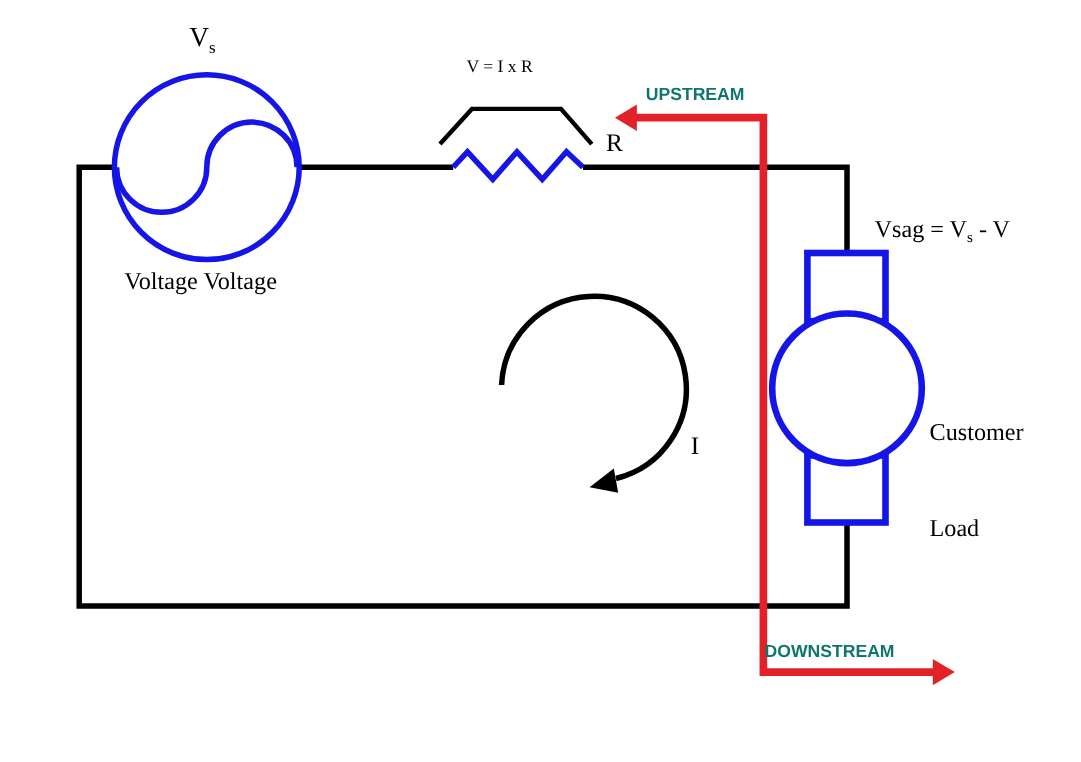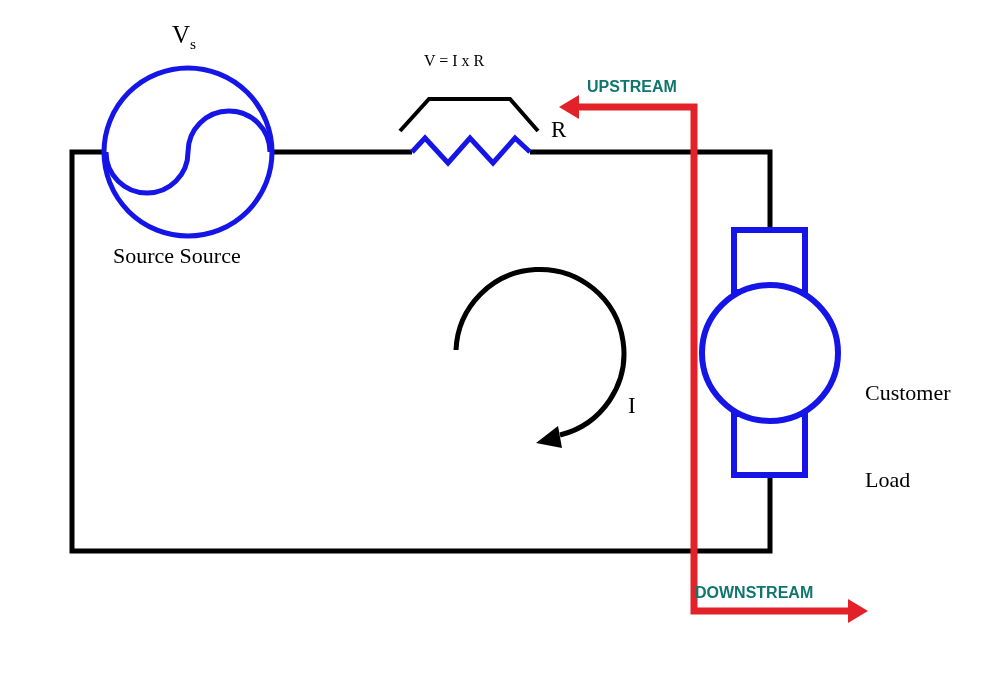--- a/index.html
+++ b/index.html
@@ -66,21 +66,21 @@
     font-family: "Liberation Sans", sans-serif;
     font-weight: bold;
     font-size: 16px;
     color: #0f766e;
   }
   .lbl sub { font-size: 0.62em; }
   .fs21 { font-size: 16px; }
   .fs22 { font-size: 22px; }
   .fs23 { font-size: 23px; }
   .fs25 { font-size: 25px; }
-  .two-line { line-height: 29px; white-space: pre; margin-left: 20px; }
+  .two-line { line-height: 29px; white-space: pre; }
 </style>
 </head>
 <body>
 
 <div class="stage">
 
   <svg class="diagram-svg" width="983" height="693" viewBox="0 0 983 693">
 
     <path class="wire" d="M104 152 H72 V551 H770 V475"></path>
 
@@ -104,29 +104,32 @@
 
     <path class="red-path" d="M576 107 H694 V611 H850"></path>
     <polygon class="red-head" points="559,107 579,95 579,119"></polygon>
     <polygon class="red-head" points="868,611 848,599 848,623"></polygon>
   </svg>
 
   <div class="lbl serif fs25" style="left:172px; top:21px;">
     <span>V</span><sub>s</sub>
   </div>
 
-  <div class="lbl serif fs22" style="left:113px; top:243px;">Source Source</div>
+  <div class="lbl serif fs22" style="left:113px; top:243px;">Voltage Voltage</div>
 
   <div class="lbl serif fs21" style="left:424px; top:52px;">V = I x R</div>
 
   <div class="lbl serif fs23" style="left:551px; top:117px;">R</div>
 
 
   <div class="lbl flow-label" style="left:587px; top:78px;">UPSTREAM</div>
 
+  <div class="lbl serif fs22" style="left:795px; top:195px;">
+    <span>Vsag = V</span><sub>s</sub><span> - V</span>
+  </div>
 
   <div class="lbl serif fs22 two-line" style="left:845px; top:320px;">
     <div>Customer</div>
     <div>Load</div>
   </div>
 
   <div class="lbl serif fs23" style="left:628px; top:393px;">I</div>
 
   <div class="lbl flow-label" style="left:695px; top:584px;">DOWNSTREAM</div>
 

